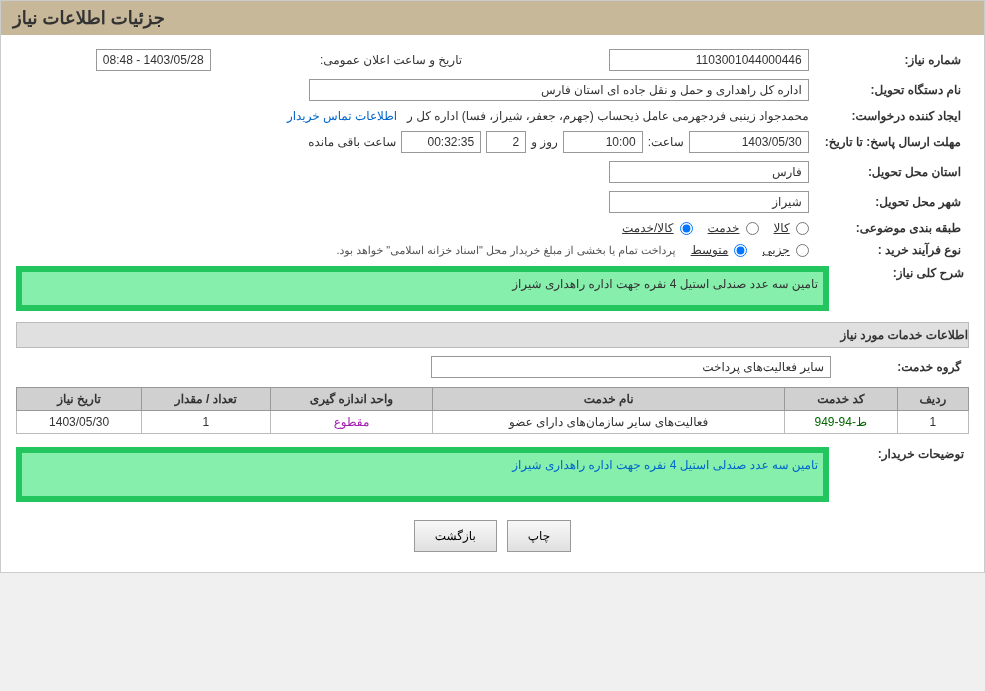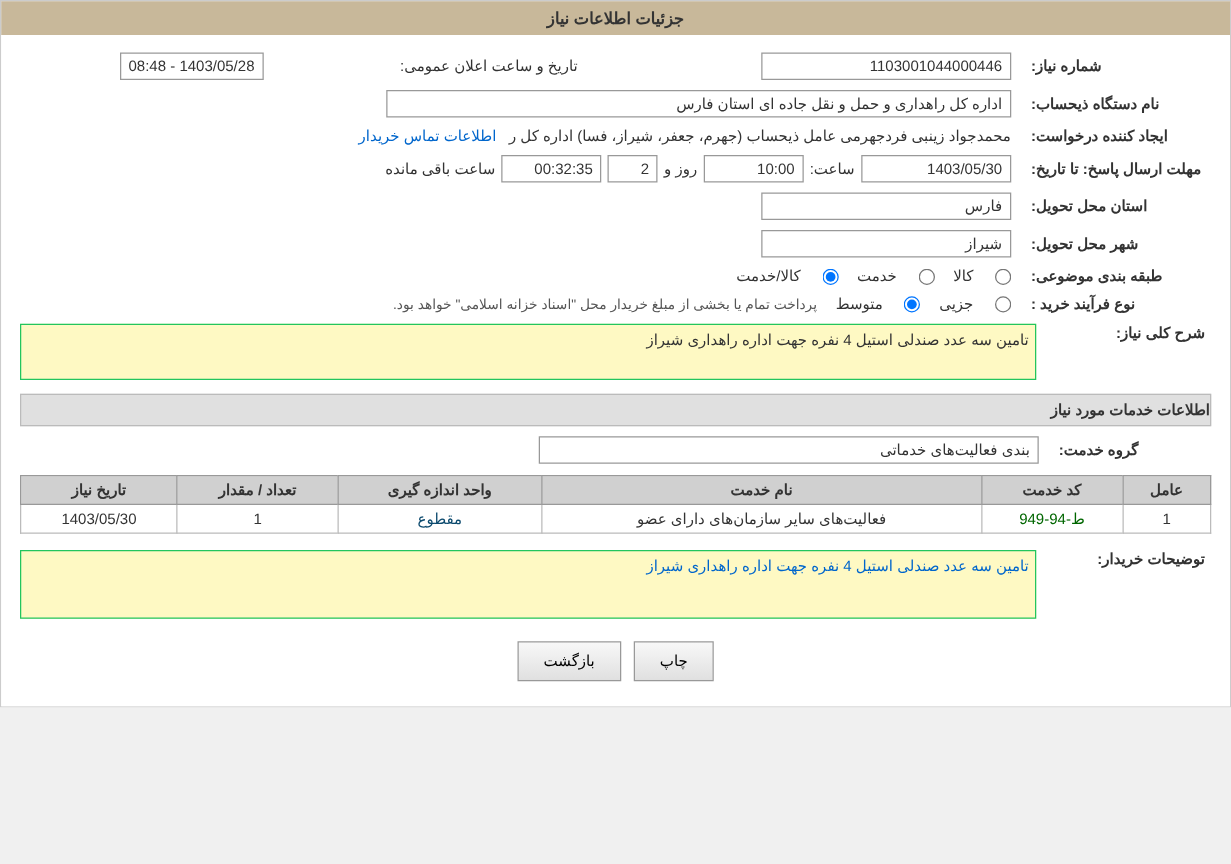--- a/index.html
+++ b/index.html
@@ -21,21 +21,21 @@
     }
     .info-table {
       width: 100%;
       border-collapse: collapse;
     }
     .info-table td {
       padding: 4px 8px;
       vertical-align: middle;
     }
     .label-cell {
-      text-align: left;
+      text-align: right;
       white-space: nowrap;
       font-weight: bold;
       color: #333;
       width: 130px;
       margin-top: 47px;
     }
     .input-box {
       border: 1px solid #999;
       background: #fff;
       padding: 3px 6px;
@@ -54,21 +54,22 @@
       gap: 5px;
     }
     .radio-group {
       display: flex;
       gap: 15px;
       align-items: center;
     }
     .radio-item {
       display: flex;
       align-items: flex-end;
-      gap: 17px;
+      gap: 6px;
+      text-decoration: underline;
     }
     .grid-table {
       width: 100%;
       border-collapse: collapse;
       margin: 5px 0;
     }
     .grid-table th {
       background: #d0d0d0;
       border: 1px solid #999;
       padding: 4px 8px;
@@ -76,24 +77,24 @@
       font-weight: bold;
     }
     .grid-table td {
       border: 1px solid #bbb;
       padding: 4px 8px;
       text-align: center;
     }
     .grid-table tr:nth-child(even) { background: #f9f9f9; }
     .textarea-box {
       width: 100%;
-      border: 1px solid #22c55e;
+      border: 6px solid #22c55e;
       min-height: 50px;
       padding: 4px;
-      background: #fef9c3;
+      background: #86efac;
       resize: vertical;
     }
     .bottom-buttons {
       text-align: center;
       padding: 10px;
       display: flex;
       justify-content: center;
       gap: 10px;
     }
     .btn {
@@ -108,22 +109,22 @@
       min-width: 130px;
       text-align: right;
       padding-right: 5px;
       font-weight: bold;
     }
     .section-title {
       background: #c8b89a;
       color: #333;
       font-weight: bold;
       padding: 6px 12px;
-      text-align: center;
-      font-size: 13px;
+      text-align: left;
+      font-size: 18px;
     }
     .sub-section-title {
       background: #e0e0e0;
       border: 1px solid #bbb;
       padding: 5px 0;
       font-weight: bold;
       text-align: right;
       margin: 6px 0 4px 0;
     }
     .main-border {
@@ -154,21 +155,21 @@
         <td style="text-align:right; padding-right:20px;">
           <span>تاریخ و ساعت اعلان عمومی:</span>
         </td>
         <td>
           <div class="input-box">1403/05/28 - 08:48</div>
         </td>
       </tr>
 
       <tr>
         <td class="label-cell">
-          <span>نام دستگاه ذیحساب:</span>
+          <span>نام دستگاه تحویل:</span>
         </td>
         <td colspan="3">
           <div class="input-box" style="width:500px;">اداره کل راهداری و حمل و نقل جاده ای استان فارس</div>
         </td>
       </tr>
 
       <tr>
         <td class="label-cell">
           <span>ایجاد کننده درخواست:</span>
         </td>
@@ -270,43 +271,43 @@
       <span>اطلاعات خدمات مورد نیاز</span>
     </div>
 
     <table class="info-table">
       <tbody>
           <tr>
         <td class="label-cell">
           <span>گروه خدمت:</span>
         </td>
         <td>
-          <div class="input-box" style="width:400px;">بندی فعالیت‌های خدماتی</div>
+          <div class="input-box" style="width:400px;">سایر فعالیت‌های پرداخت</div>
         </td>
       </tr>
     </tbody>
       </table>
 
     <table class="grid-table">
       <thead>
         <tr>
-          <th>عامل</th>
+          <th>ردیف</th>
           <th>کد خدمت</th>
           <th>نام خدمت</th>
           <th>واحد اندازه گیری</th>
           <th>تعداد / مقدار</th>
           <th>تاریخ نیاز</th>
         </tr>
       </thead>
       <tbody id="services-tbody">
       <tr>
       <td>1</td>
       <td style="color:#006600;">ط-94-949</td>
       <td>فعالیت‌های سایر سازمان‌های دارای عضو</td>
-      <td style="color:#0c4a6e;margin-top:34px;">مقطوع</td>
+      <td style="color:#a21caf;margin-top:34px;">مقطوع</td>
       <td>1</td>
       <td>1403/05/30</td>
     </tr>
         </tbody>
     </table>
 
     <div style="display:flex; align-items:flex-start; padding: 8px 0; gap:10px;">
       <div class="field-label">
         <span>توضیحات خریدار:</span>
       </div>

